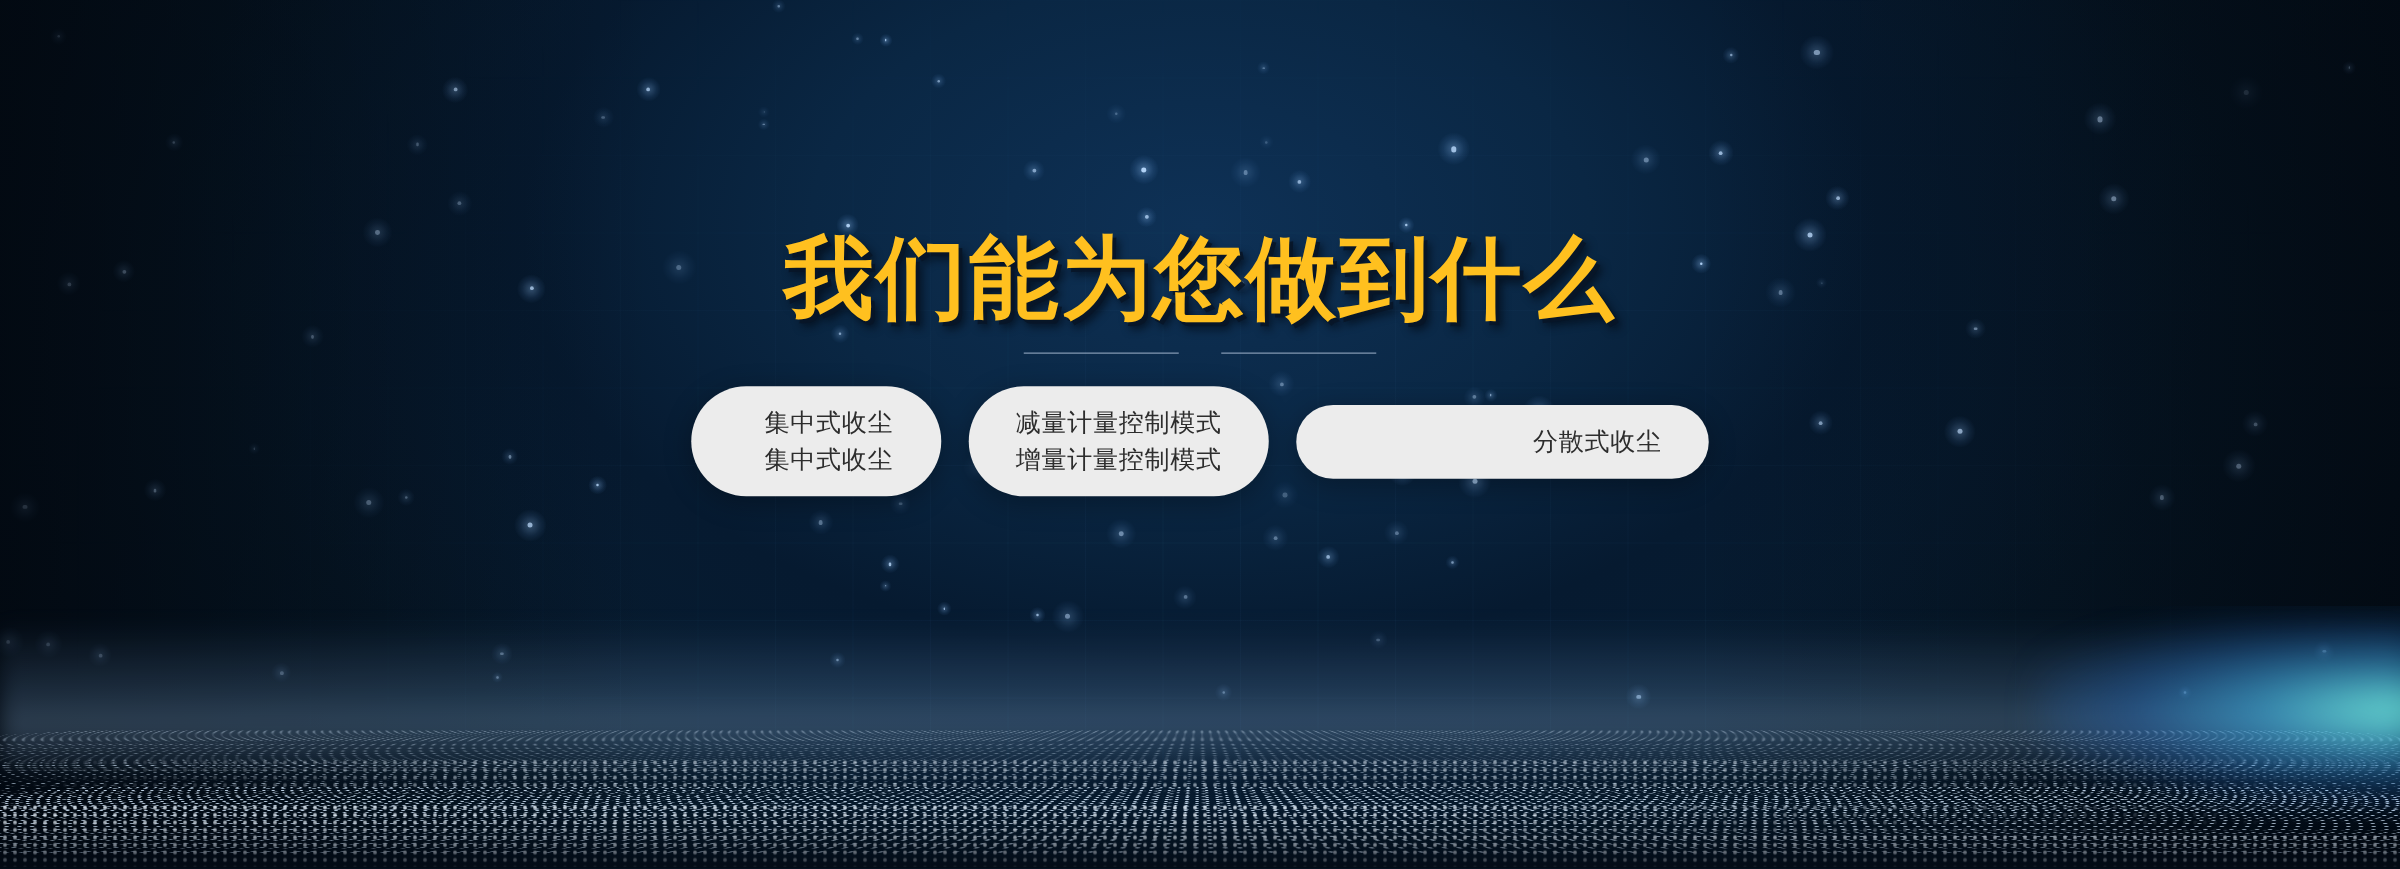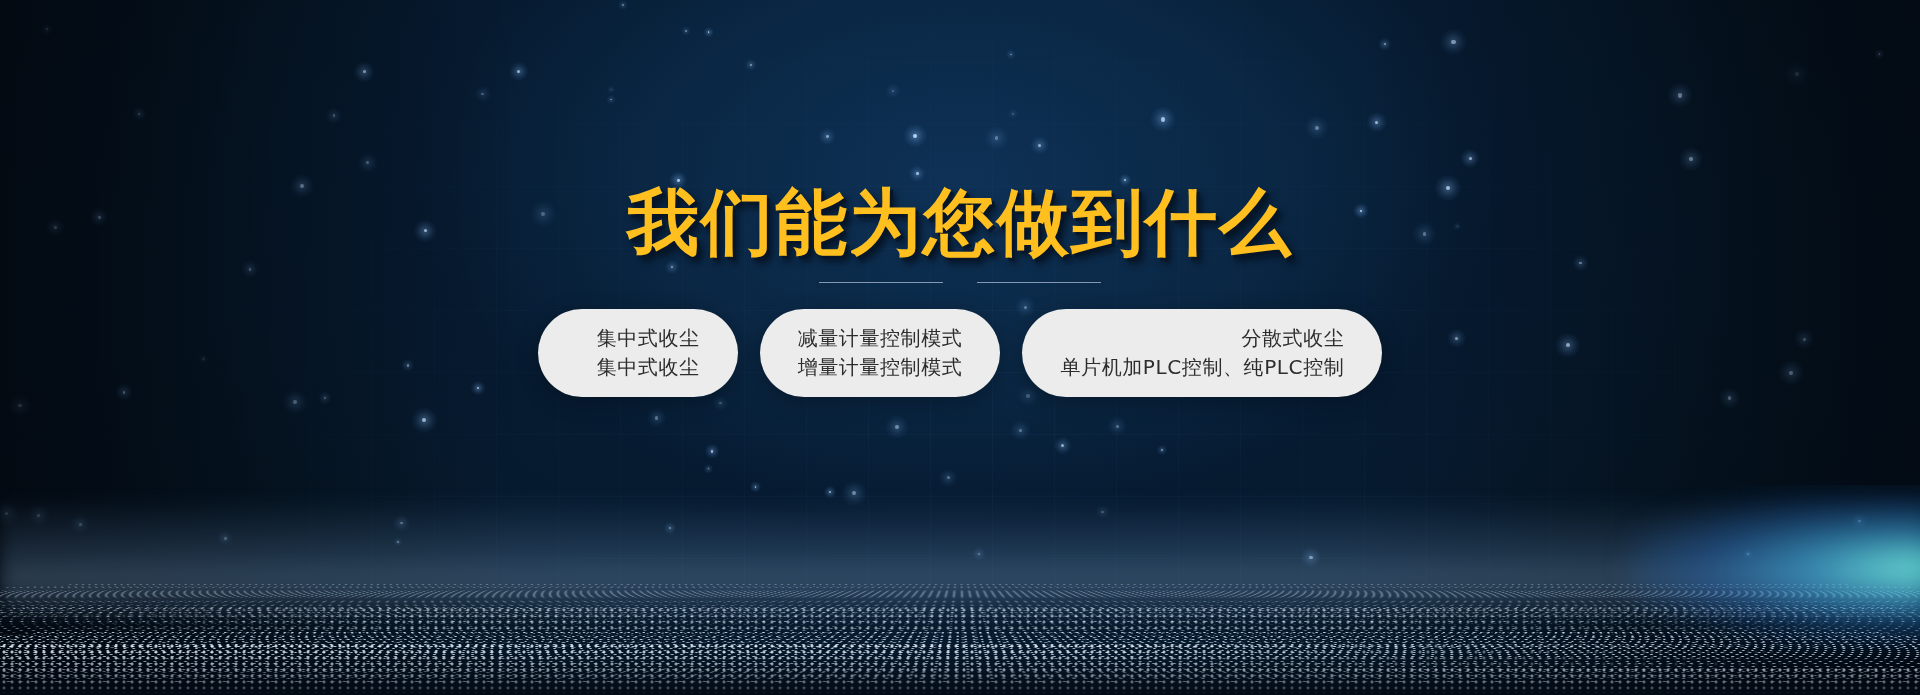--- a/index.html
+++ b/index.html
@@ -303,18 +303,17 @@
         <span class="pill-line">集中式收尘</span>
       </div>
 
       <div class="pill">
         <span class="pill-line">减量计量控制模式</span>
         <span class="pill-line">增量计量控制模式</span>
       </div>
 
       <div class="pill pill-wide">
         <span class="pill-line">分散式收尘</span>
-        <span class="pill-line">单片机加PLC控制、纯PLC控制</span>
       </div>
 
     </div>
   </div>
 </div>
 
 </body></html>

